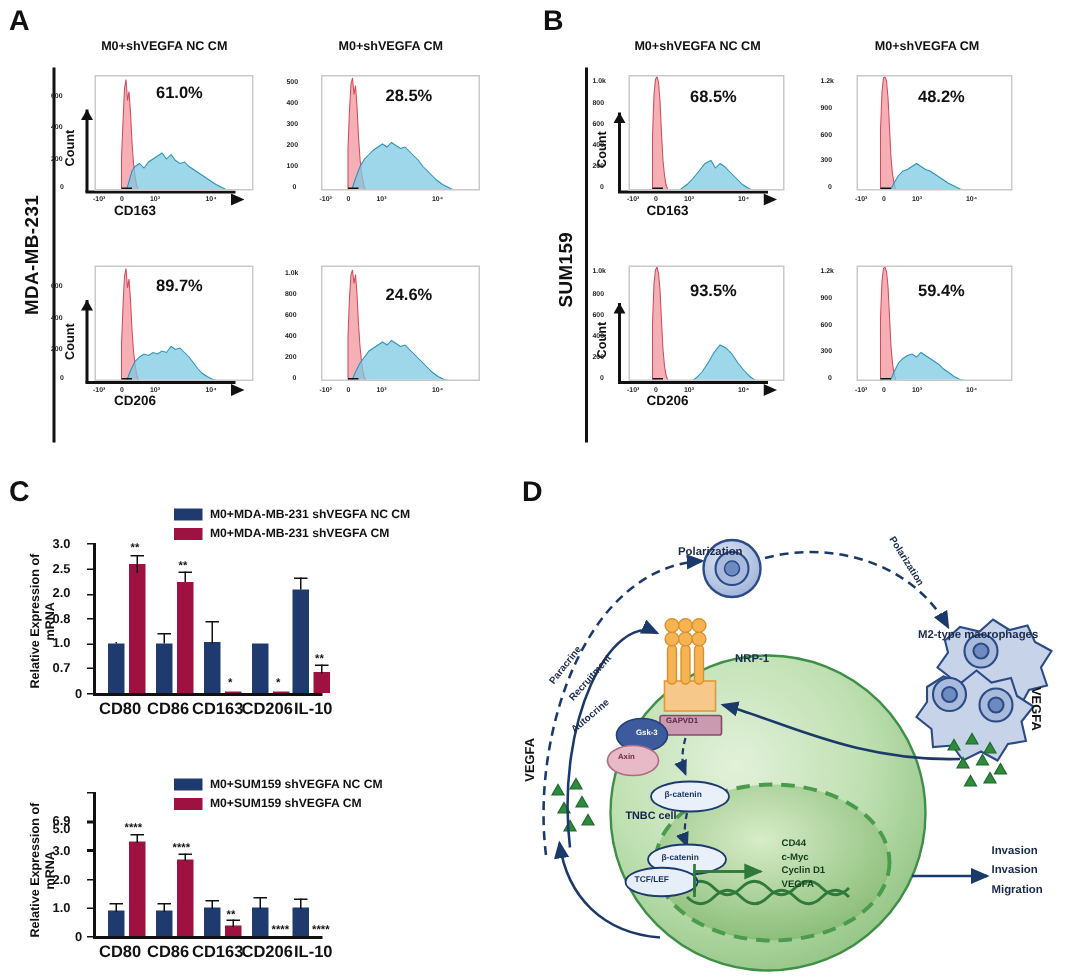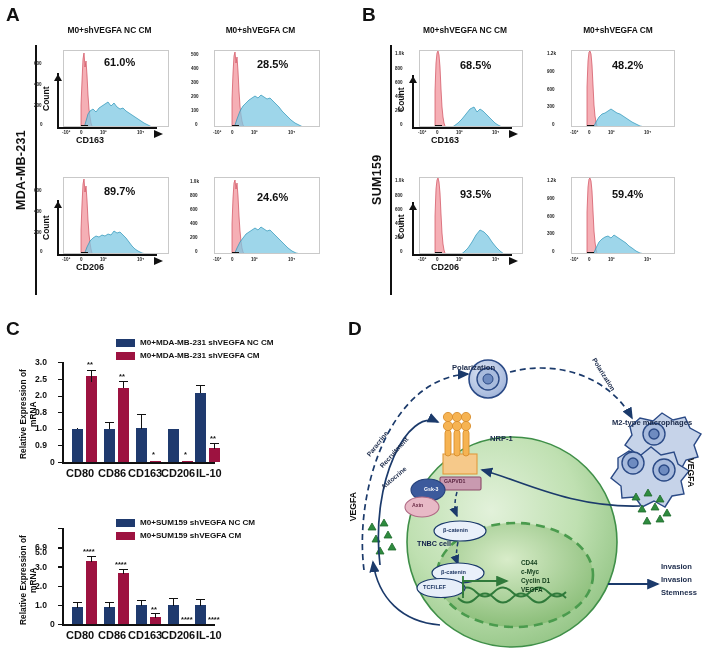--- a/index.html
+++ b/index.html
@@ -326,21 +326,21 @@
   <div class="abs" style="left:133px;top:30.7px;width:11px;height:69.3px;background:#1f3a6e;"></div>
   <div class="abs" style="left:138px;top:23px;width:1.3px;height:8px;background:#111;"></div>
   <div class="abs" style="left:134px;top:23px;width:9px;height:1.3px;background:#111;"></div>
   <div class="abs" style="left:147px;top:86.3px;width:11px;height:13.7px;background:#9d1240;"></div>
   <div class="abs" style="left:152px;top:81px;width:1.3px;height:6px;background:#111;"></div>
   <div class="abs" style="left:148px;top:81px;width:9px;height:1.3px;background:#111;"></div>
   <div class="star abs" style="left:148px;top:72px;">**</div>
 </div>
 
 <div class="ytk abs" style="left:50px;top:457px;">0</div>
-<div class="ytk abs" style="left:35px;top:440px;">0.9</div>
+<div class="ytk abs" style="left:35px;top:440px;">0.7</div>
 <div class="ytk abs" style="left:35px;top:423px;">1.0</div>
 <div class="ytk abs" style="left:35px;top:407px;">0.8</div>
 <div class="ytk abs" style="left:35px;top:390px;">2.0</div>
 <div class="ytk abs" style="left:35px;top:374px;">2.5</div>
 <div class="ytk abs" style="left:35px;top:357px;">3.0</div>
 
 <div class="catlab abs" style="left:66px;top:467px;">CD80</div>
 <div class="catlab abs" style="left:98px;top:467px;">CD86</div>
 <div class="catlab abs" style="left:128px;top:467px;">CD163</div>
 <div class="catlab abs" style="left:161px;top:467px;">CD206</div>
@@ -546,21 +546,21 @@
 <div class="dsmall abs" style="left:423px;top:584px;color:#17305e;font-size:5.6px;">TCF/LEF</div>
 <div class="dsmall abs" style="left:417px;top:539px;font-size:7.2px;color:#12224a;">TNBC cell</div>
 
 <div class="dsmall abs" style="left:521px;top:559px;font-size:6.4px;color:#123e1c;">CD44</div>
 <div class="dsmall abs" style="left:521px;top:568px;font-size:6.4px;color:#123e1c;">c-Myc</div>
 <div class="dsmall abs" style="left:521px;top:577px;font-size:6.4px;color:#123e1c;">Cyclin D1</div>
 <div class="dsmall abs" style="left:521px;top:586px;font-size:6.4px;color:#123e1c;">VEGFA</div>
 
 <div class="dlabel abs" style="left:661px;top:562px;">Invasion</div>
 <div class="dlabel abs" style="left:661px;top:575px;">Invasion</div>
-<div class="dlabel abs" style="left:661px;top:588px;">Stemness</div>
+<div class="dlabel abs" style="left:661px;top:588px;">Migration</div>
 
 <div class="abs" style="left:348px;top:492px;writing-mode:vertical-rl;transform:rotate(180deg);
      font-size:8.6px;font-weight:bold;color:#111;">VEGFA</div>
 <div class="abs" style="left:686px;top:458px;writing-mode:vertical-rl;
      font-size:8.6px;font-weight:bold;color:#111;">VEGFA</div>
 
 <div class="dcurve abs" style="left:368px;top:452px;transform:rotate(-52deg);">Paracrine</div>
 <div class="dcurve abs" style="left:381px;top:463px;transform:rotate(-48deg);">Recruitment</div>
 <div class="dcurve abs" style="left:382px;top:484px;transform:rotate(-40deg);">Autocrine</div>
 <div class="dcurve abs" style="left:594px;top:355px;transform:rotate(58deg);">Polarization</div>

